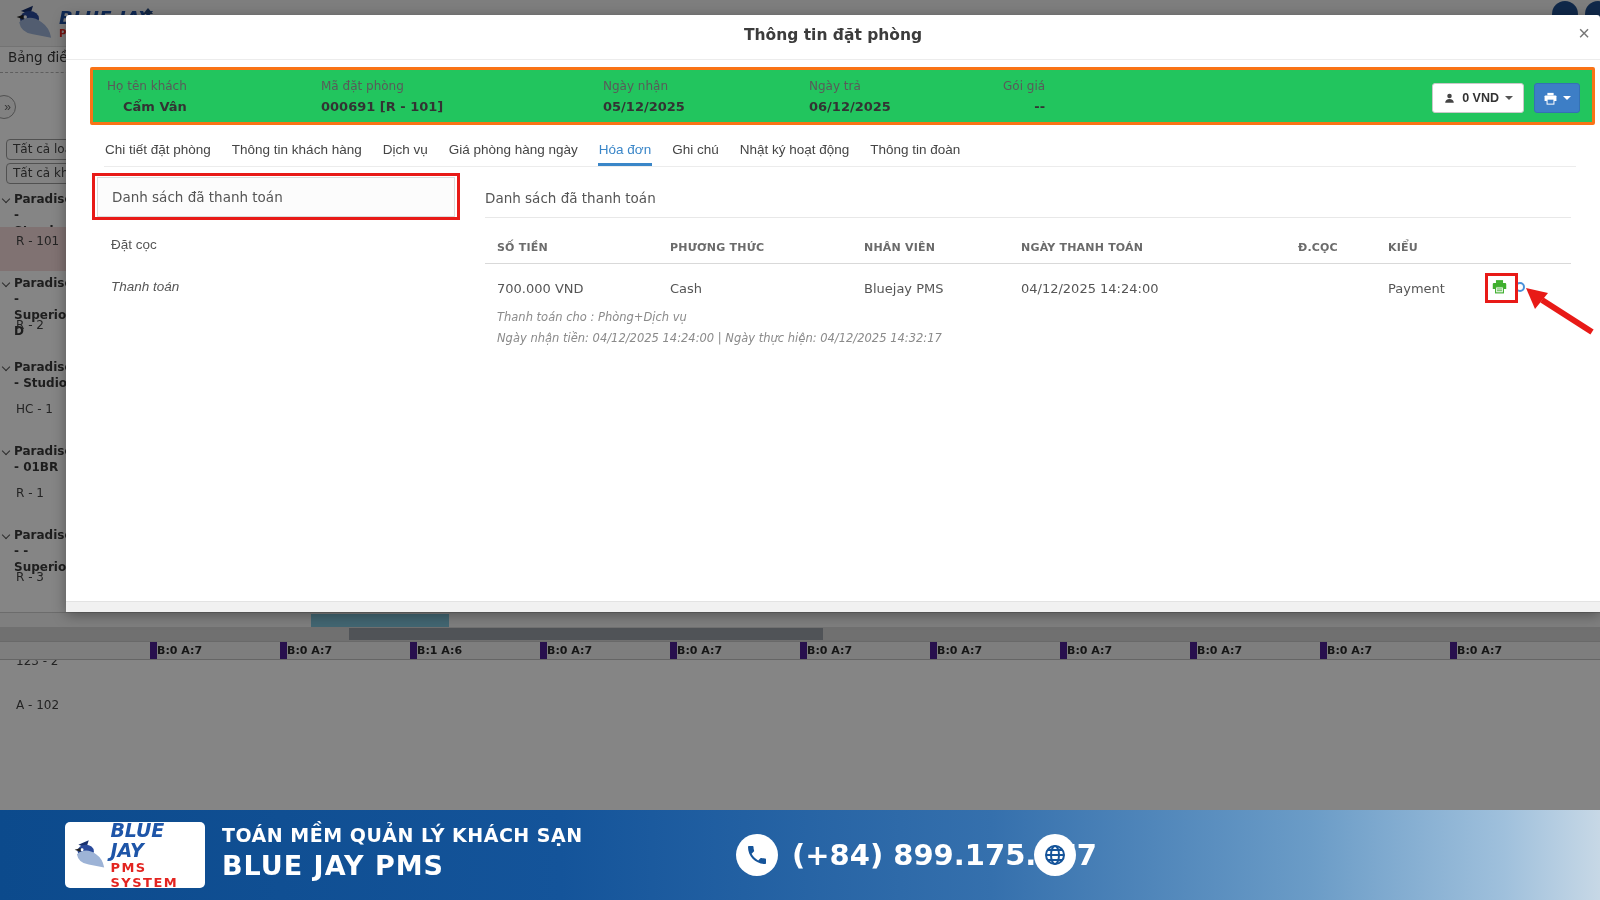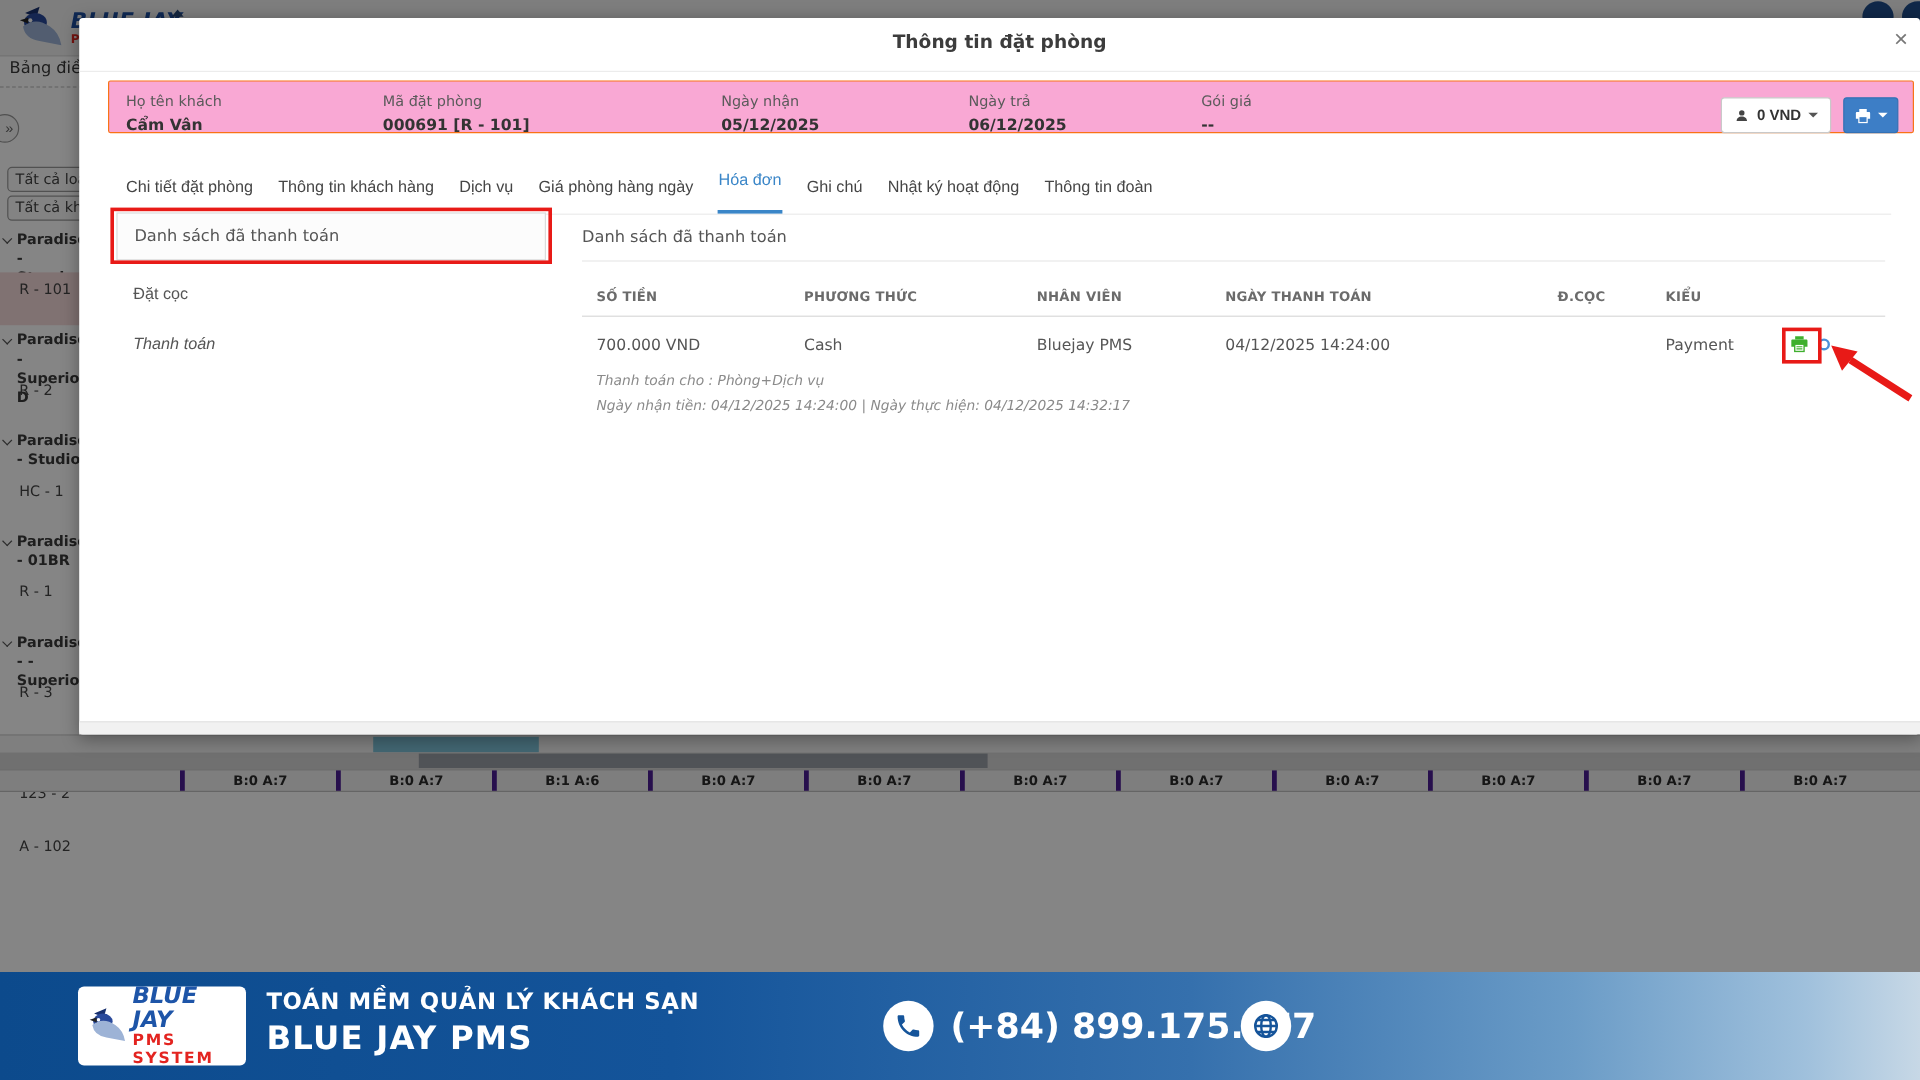--- a/index.html
+++ b/index.html
@@ -27,44 +27,44 @@
   .room-item.k-group .chev { display:block; position:absolute; left:3px; top:9px; width:6px; height:6px; border-right:1.7px solid #555; border-bottom:1.7px solid #555; transform:rotate(45deg); }
   .room-item.k-room { height:44px; line-height:28px; padding-left:16px; }
   .room-item.k-room.highlight { background:#f6dada; }
 
   
   .tl-row1 { position:absolute; left:0; top:612px; right:0; height:15px; background:#f4f4f4; border-top:1px solid #cfcfcf; }
   .tl-seg { position:absolute; left:311px; top:1px; width:138px; height:13px; background:#7fc4da; }
   .tl-scroll { position:absolute; left:0; top:627px; right:0; height:14px; background:#cycle; background:#d7d7d7; }
   .tl-thumb { position:absolute; left:349px; top:1px; width:474px; height:12px; background:#9aa0a8; }
   .tl-labels { position:absolute; left:150px; top:641px; height:19px; right:0; display:flex; background:#f2f2f2; border-top:1px solid #c9c9c9; border-bottom:1px solid #c2c2c2; }
-  .tl-cell { width:130px; border-left:4px solid #4c1d95; font-size:11px; font-weight:bold; color:#2b2b2b; text-align:center; line-height:17px; flex:0 0 130px; }
+  .tl-cell { width:130px; border-left:7px solid #4c1d95; font-size:11px; font-weight:bold; color:#2b2b2b; line-height:17px; flex:0 0 130px; }
   .tl-left { position:absolute; left:0; top:641px; width:150px; height:19px; background:#f2f2f2; border-top:1px solid #c9c9c9; border-bottom:1px solid #c2c2c2; }
 
   .dim { position:absolute; left:0; top:0; width:1600px; height:810px; background:rgba(0,0,0,0.48); }
 
   
   .modal { position:absolute; left:66px; top:15px; width:1534px; height:597px; background:#fff; border-radius:3px; box-shadow:0 3px 14px rgba(0,0,0,0.35); }
   .m-title { position:absolute; left:0; right:0; top:11px; text-align:center; font-size:15.5px; font-weight:600; color:#3c3c3c; }
   .m-close { position:absolute; right:10px; top:8px; font-size:20px; color:#777; background:none; border:none; line-height:1; cursor:pointer; }
   .m-div { position:absolute; left:0; right:0; top:44px; border-top:1px solid #ececec; }
-  .summary { position:absolute; left:24px; right:5px; top:52px; height:44px; background:#f9a8d4; border:1px solid #f97316; border-radius:2px; }
+  .summary { position:absolute; left:24px; right:5px; top:52px; height:58px; background:#22c55e; border:3px solid #f97316; border-radius:2px; }
   .field { position:absolute; top:9px; }
   .field:nth-child(1){left:14px;} .field:nth-child(2){left:228px;} .field:nth-child(3){left:510px;} .field:nth-child(4){left:716px;} .field:nth-child(5){left:910px;}
   .f-label { font-size:12px; color:#5a5a5a; }
-  .f-value { font-size:13px; font-weight:bold; color:#333; margin-top:6px; }
+  .f-value { font-size:13px; font-weight:bold; color:#333; margin-top:6px;text-align:right; }
   .sum-btns { position:absolute; right:12px; top:13px; display:flex; gap:10px; }
   .btn-vnd { height:30px; display:flex; align-items:center; gap:6px; padding:0 10px; background:#fff; border:1px solid #c9c9c9; border-radius:3px; font-size:12.5px; font-weight:bold; color:#333; }
   .btn-print { height:30px; width:46px; display:flex; align-items:center; justify-content:center; gap:5px; background:#3d7ec6; border:1px solid #3471b4; border-radius:3px; }
   .caret { width:0; height:0; border-left:4px solid transparent; border-right:4px solid transparent; border-top:4px solid #555; }
   .caret.w { border-top-color:#fff; }
 
   .tabs { position:absolute; left:38px; right:24px; top:121px; display:flex; gap:19px; border-bottom:1px solid #ececec; }
   .tab { font-size:13.5px; color:#454545; padding:6px 1px 9px; background:none; border:none; white-space:nowrap; cursor:pointer; }
-  .tab.active { color:#3a86c8; padding-bottom:18px; border-bottom:3px solid #3a86c8; }
+  .tab.active { color:#3a86c8; padding-bottom:6px; border-bottom:3px solid #3a86c8; }
 
   .side-card { position:absolute; left:31px; top:162px; width:358px; height:40px; border:1px solid #dcdcdc; background:#fcfcfc; font-size:13.5px; color:#555; line-height:38px; padding-left:14px; cursor:pointer; }
   .side-item { position:absolute; left:45px; font-size:13.5px; color:#555; cursor:pointer; background:none; border:none; }
   .si-2 { top:222px; } .si-3 { top:264px;font-style:italic; }
 
   .panel { position:absolute; left:419px; right:5px; top:160px; height:430px; }
   .p-head { position:absolute; left:0; top:15px; font-size:13.5px; color:#555; }
   .p-div { position:absolute; left:0; right:24px; top:42px; border-top:1px solid #e8e8e8; }
   .thead span { position:absolute; font-size:11px; font-weight:bold; color:#6b6b6b; letter-spacing:0.2px; top:66px; }
   .thead span:nth-child(1), .co1 { left:12px; }

